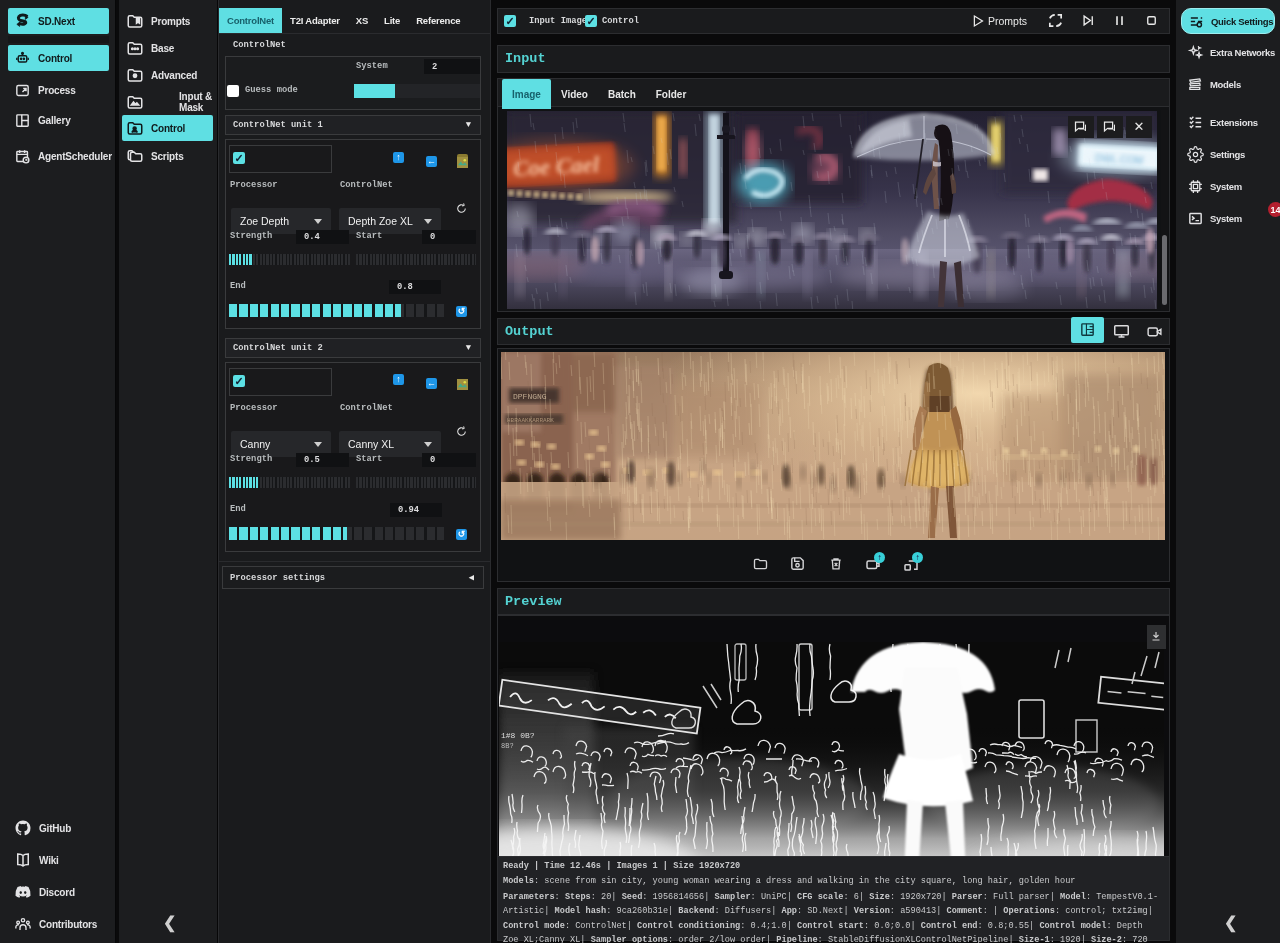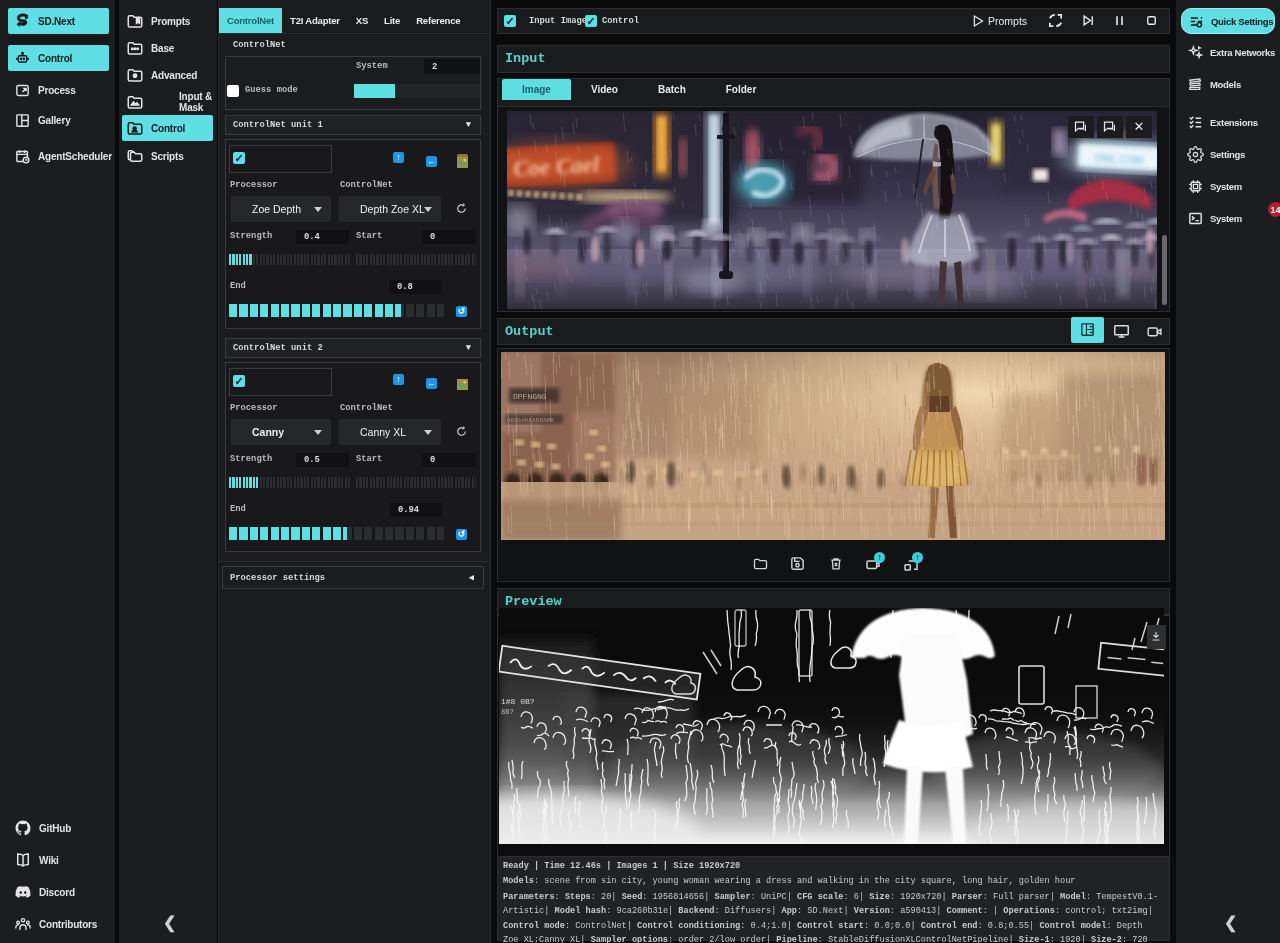--- a/index.html
+++ b/index.html
@@ -25,36 +25,36 @@
 
 
 #col3 { left:218px; top:0; width:273px; height:943px; background:#1a1b1d; border-left:1px solid #2a2b2e; border-right:1px solid #2a2b2e; }
 .tabrow3 { position:absolute; left:0; top:8px; height:25px; display:flex; align-items:center; color:#ececec; font-size:9.5px; letter-spacing:-0.2px; font-weight:700; }
 .tabrow3 .tab { padding:0 8px; height:25px; display:flex; align-items:center; }
 .tabrow3 .tab.on { background:#5fdfe3; color:#17616b; }
 .panelbox { position:absolute; background:#1b1c1e; border:1px solid #3a3b3d; }
 .lbl { position:absolute; font-family:"Liberation Mono",monospace; font-weight:700; font-size:8.8px; color:#b8bcbe; }
 .numbox { position:absolute; background:#101113; color:#dcdcde; font-family:"Liberation Mono",monospace; font-weight:700; font-size:8.8px; display:flex; align-items:center; padding-left:8px; }
 .secthead { position:absolute; background:#202124; border:1px solid #3a3b3d; color:#d7d8da; font-family:"Liberation Mono",monospace; font-weight:700; font-size:8.8px; display:flex; align-items:center; padding:0 7px; }
-.dd { position:absolute; background:#26272a; color:#f0f0f0; font-size:10.5px; display:flex; align-items:center; padding-left:21px; border-radius:2px; }
+.dd { position:absolute; background:#26272a; color:#f0f0f0; font-size:10.5px; display:flex; align-items:center; padding-left:9px; border-radius:2px;margin-top:12px; }
 .dd .car { position:absolute; right:9px; top:50%; margin-top:-2px; width:0; height:0; border-left:4px solid transparent; border-right:4px solid transparent; border-top:5px solid #cfcfcf; }
 .cyanck { position:absolute; width:12px; height:12px; background:#5ce0e4; border-radius:2px; color:#123; font-size:11px; font-weight:700; text-align:center; line-height:12px; }
 .bluebtn { position:absolute; width:11px; height:11px; background:#1e96e8; border-radius:2px; color:#fff; font-size:9px; text-align:center; line-height:11px; font-weight:700; }
 
 
 .slider1 { position:absolute; height:11px; background:repeating-linear-gradient(90deg,#2b2c2f 0px,#2b2c2f 2.2px,#151618 2.2px,#151618 3.4px); }
 .slider1 .fill { position:absolute; left:0; top:0; bottom:0; background:repeating-linear-gradient(90deg,#5ce0e4 0px,#5ce0e4 2.2px,#151618 2.2px,#151618 3.4px); }
 .slider2 { position:absolute; height:13px; background:repeating-linear-gradient(90deg,#2b2c2f 0px,#2b2c2f 8.2px,#151618 8.2px,#151618 10.4px); }
 .slider2 .fill { position:absolute; left:0; top:0; bottom:0; background:repeating-linear-gradient(90deg,#5ce0e4 0px,#5ce0e4 8.2px,#151618 8.2px,#151618 10.4px); }
 
 
 #main { left:492px; top:0; width:683px; height:943px; background:#0a0a0b; }
 .mainbar { position:absolute; left:5px; width:673px; background:#1a1b1d; border:1px solid #2c2d30; }
 .sechdr { font-family:"Liberation Mono",monospace; font-weight:700; font-size:13.5px; color:#54d2d2; }
-.imgtab { height:21px; display:flex; align-items:center; padding:0 20px; color:#e8e8e8; font-size:10px; font-weight:600; }
+.imgtab { height:30px; display:flex; align-items:center; padding:0 10px; color:#e8e8e8; font-size:10px; font-weight:600; }
 .imgtab.on { background:#5fdfe3; color:#17616b; border-radius:2px 2px 0 0; }
 
 
 #rightbar { left:1176px; top:0; width:104px; height:943px; background:#1c1d1f; }
 .ritem { position:absolute; left:5px; width:94px; height:26px; display:flex; align-items:center; color:#e3e3e5; font-size:9.5px; letter-spacing:-0.3px; font-weight:700; border-radius:10px; }
 .ritem svg { margin:0 6px 0 6px; flex:none; }
 .ritem.hl { background:#5fdfe3; color:#101a1c; border:1px solid #9ceef0; }
 </style>
 </head>
 <body>
@@ -242,21 +242,21 @@
   <div class="cyanck" style="left:14px; top:375px;">✓</div>
   <div class="bluebtn" style="left:174px; top:374px;">↑</div>
   <div class="bluebtn" style="left:207px; top:378px;">←</div>
   <div class="abs" style="left:238px; top:376px; width:11px; height:11px;"><svg width="11" height="11" viewBox="0 0 12 12">
           <rect width="12" height="12" fill="#a09040"></rect>
           <path d="M1 9l3-4 2.5 3 2-2L11 9z" fill="#4a8"></path>
           <circle cx="8.5" cy="3.5" r="1.4" fill="#dd4"></circle>
         </svg></div>
   <div class="lbl" style="left:11px; top:403px;">Processor</div>
   <div class="lbl" style="left:121px; top:403px;">ControlNet</div>
-  <div class="dd" style="left:12px; top:419px; width:100px; height:26px;font-weight:bold;">Canny<span class="car"></span></div>
+  <div class="dd" style="left:12px; top:419px; width:100px; height:26px;">Canny<span class="car"></span></div>
   <div class="dd" style="left:120px; top:419px; width:102px; height:26px;">Canny XL<span class="car"></span></div>
   <svg class="abs" style="left:236px; top:425px;" width="13" height="13" viewBox="0 0 24 24" fill="none" stroke="#e0e0e0" stroke-width="2">
         <path d="M19 12a7 7 0 1 1-3-5.7"></path>
         <path d="M16 2.5l1 4-4 .8" stroke-width="1.8"></path>
       </svg>
   <div class="lbl" style="left:11px; top:454px;">Strength</div>
   <div class="numbox" style="left:77px; top:453px; width:53px; height:14px;">0.5</div>
   <div class="lbl" style="left:137px; top:454px;">Start</div>
   <div class="numbox" style="left:203px; top:453px; width:54px; height:14px;">0</div>
   <div class="slider1" style="left:10px; top:477px; width:121px;">
@@ -663,21 +663,21 @@
           <path d="M17 11h3v4h-3"></path>
         </svg><div class="abs" style="left:10px; top:-3px; width:11px; height:11px; border-radius:6px; background:#38cfd8; color:#103; font-size:8px; text-align:center; line-height:11px;">↑</div></div>
   <div class="abs" style="left:410px; top:555px;"><svg width="18" height="18" viewBox="0 0 24 24" fill="none" stroke="#d4d4d6" stroke-width="2">
           <rect x="4" y="13" width="7" height="7" rx="1"></rect>
           <path d="M9 8h11v11h-4"></path>
         </svg><div class="abs" style="left:10px; top:-3px; width:11px; height:11px; border-radius:6px; background:#38cfd8; color:#103; font-size:8px; text-align:center; line-height:11px;">↑</div></div>
 
   <div class="mainbar" style="top:588px; height:27px;"></div>
   <div class="sechdr abs" style="left:13px; top:594px;">Preview</div>
   <div class="mainbar" style="top:615px; height:243px; background:#0c0c0e;"></div>
-  <div class="abs" style="left:7px; top:608px; width:665px; height:236px; background:#0a0a0a; overflow:hidden;" id="previewimg"><svg width="665" height="236" viewBox="0 0 665 236">
+  <div class="abs" style="left:7px; top:642px; width:665px; height:236px; background:#0a0a0a; overflow:hidden;" id="previewimg"><svg width="665" height="236" viewBox="0 0 665 236">
           <defs>
             <linearGradient id="pfog" x1="0" y1="0" x2="0" y2="1">
               <stop offset="0" stop-color="#000" stop-opacity="0"></stop>
               <stop offset="0.45" stop-color="#4a4a4a" stop-opacity="0.45"></stop>
               <stop offset="0.75" stop-color="#b4b4b4" stop-opacity="0.9"></stop>
               <stop offset="1" stop-color="#f4f4f4" stop-opacity="1"></stop>
             </linearGradient>
             <linearGradient id="pleft" x1="0" y1="0" x2="0" y2="1">
               <stop offset="0" stop-color="#1a1a1a"></stop>
               <stop offset="0.5" stop-color="#606060"></stop>

